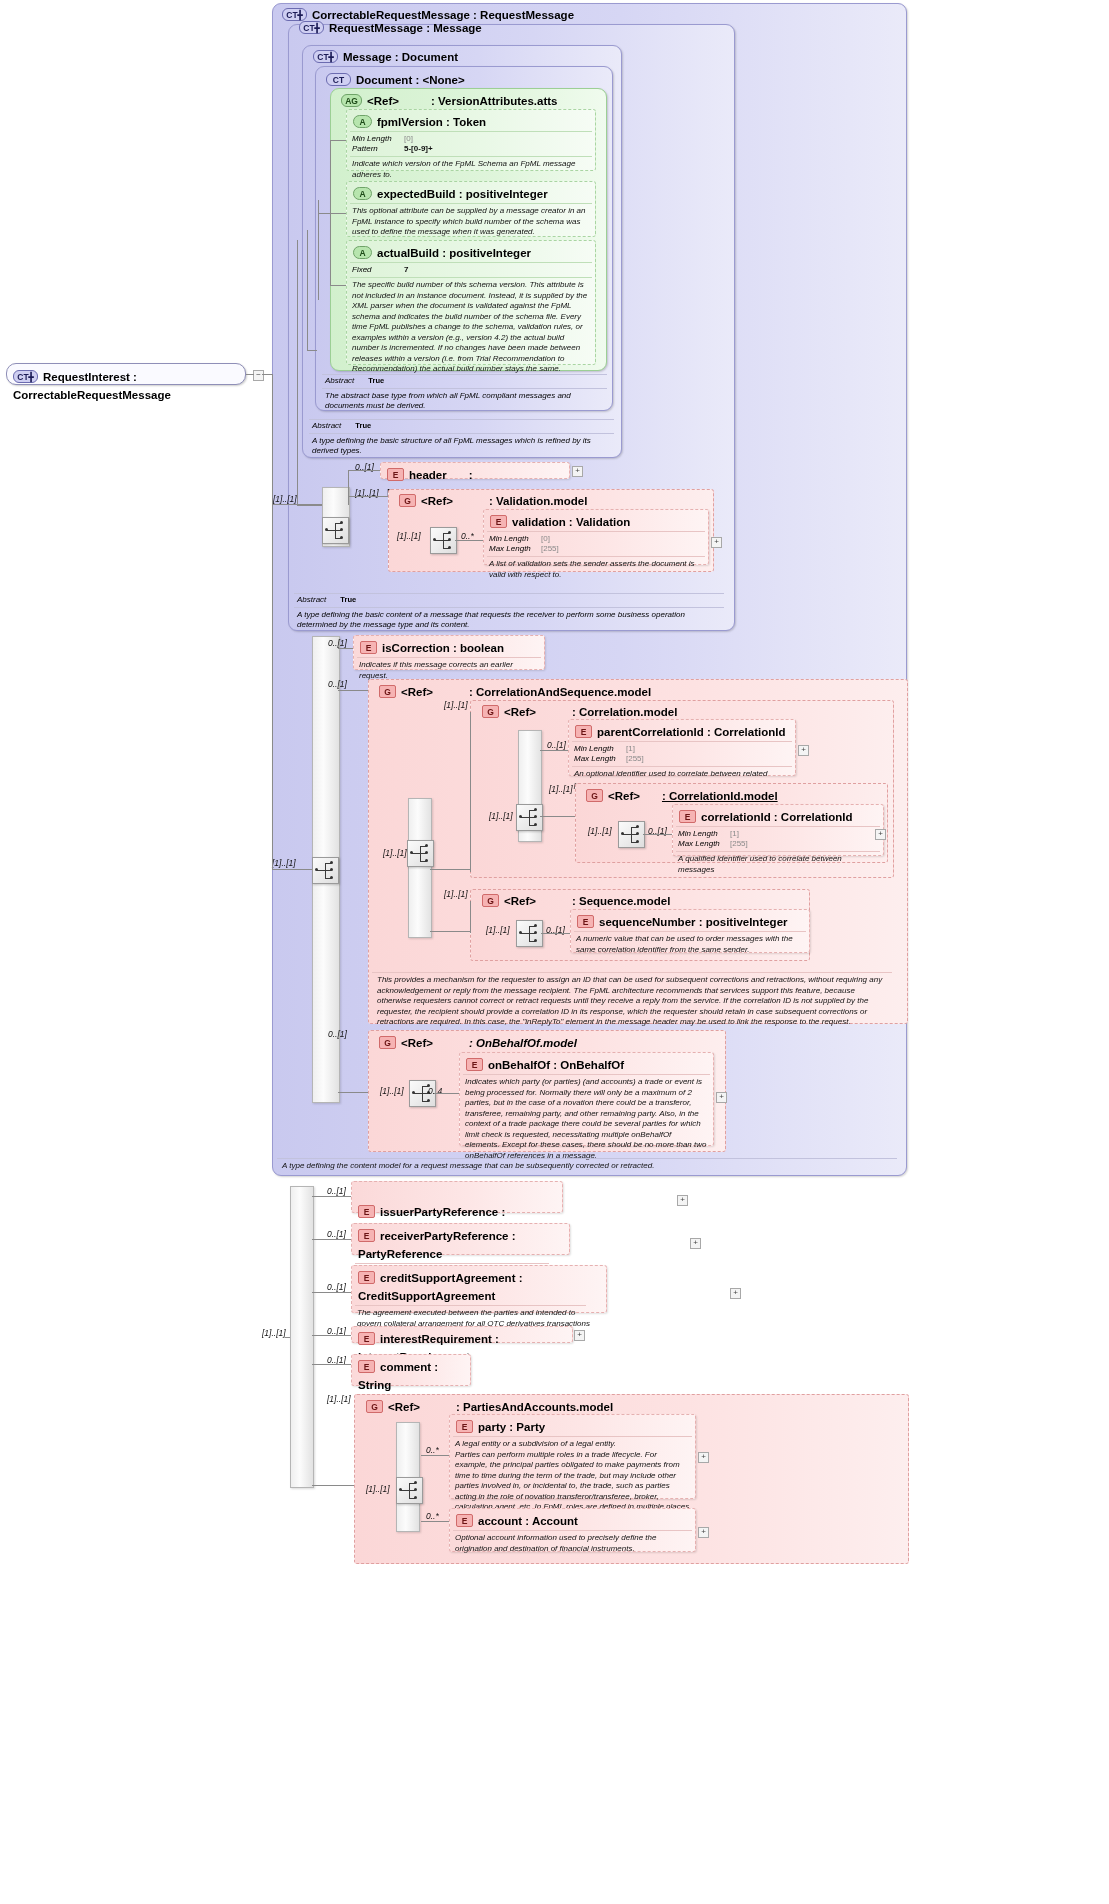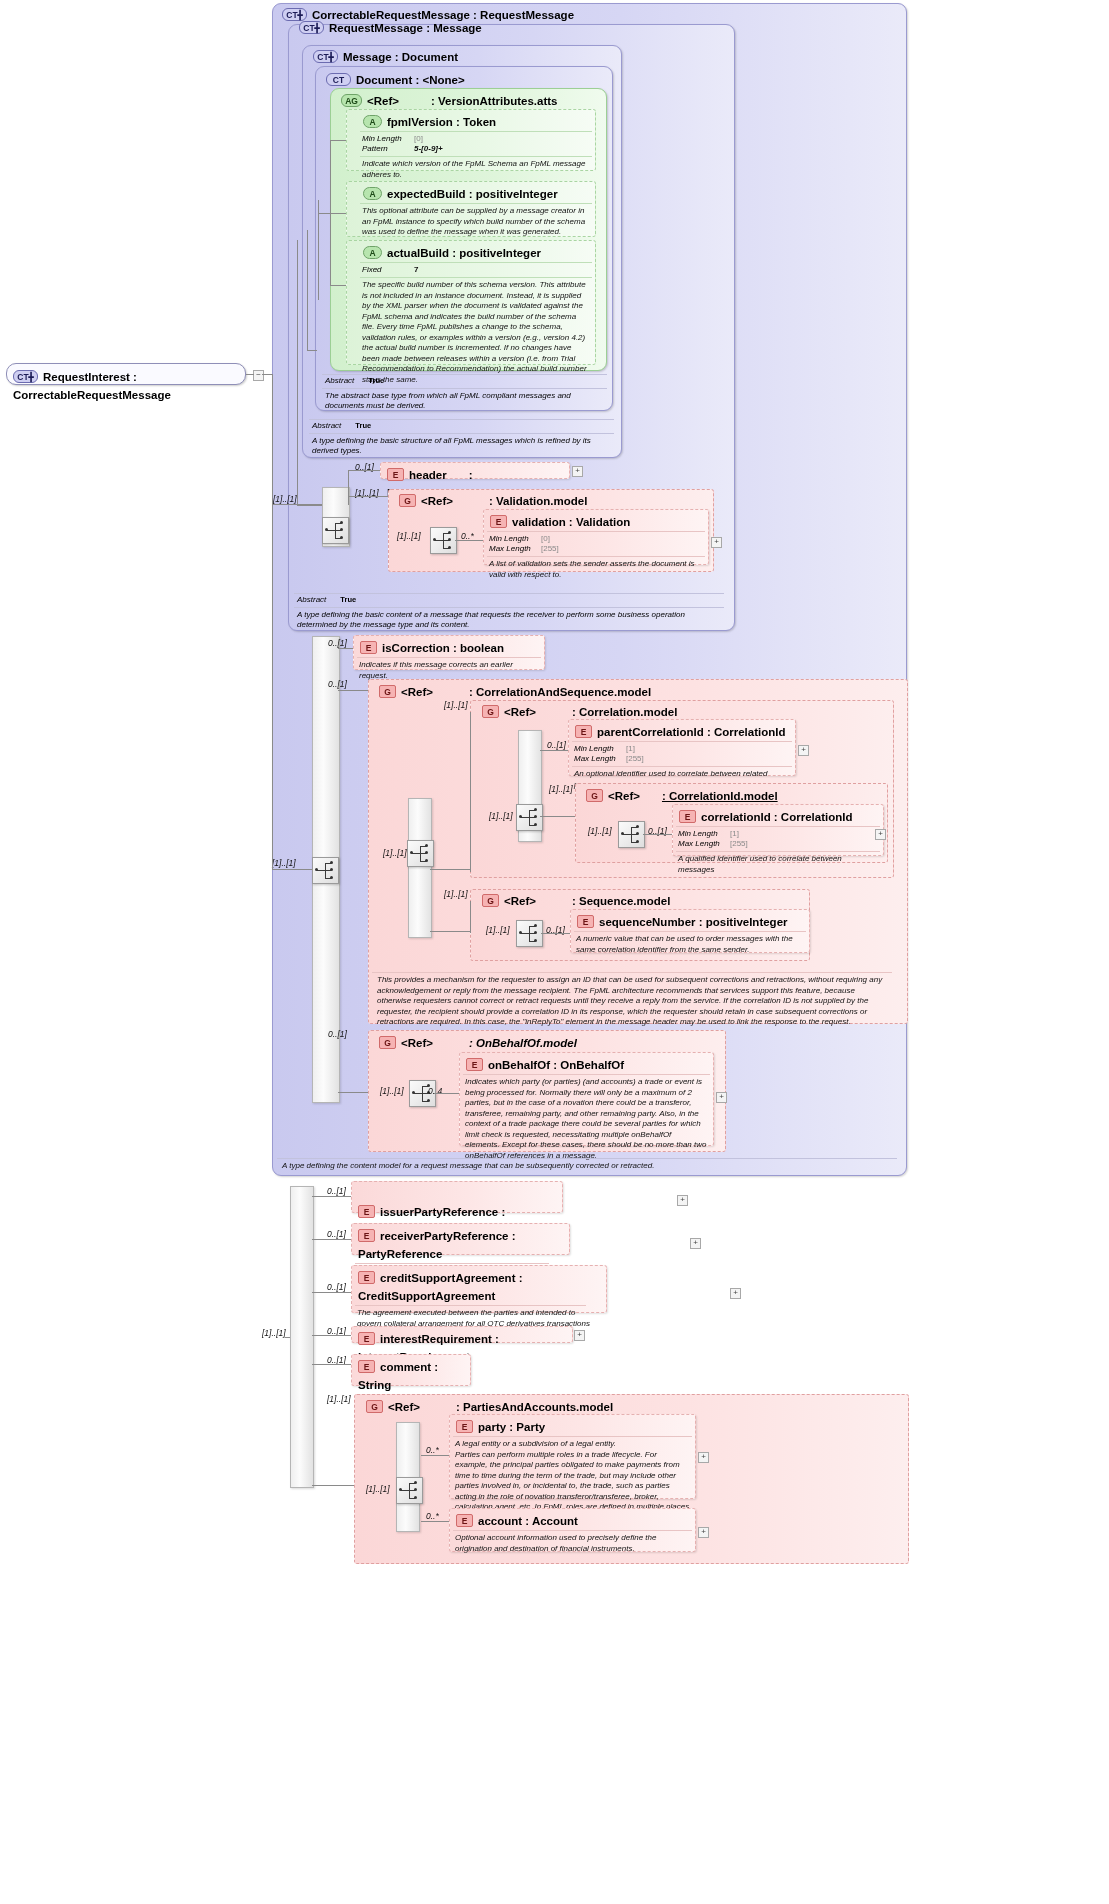--- a/index.html
+++ b/index.html
@@ -13,21 +13,21 @@
       box-shadow:1px 1px 2px rgba(0,0,0,.18);}
   .ag{background:#d4f2cf;border:1px solid #9ccf95;border-radius:9px;
       background-image:linear-gradient(to right,#d2f0cd 0%,#dff5db 60%,#f0fbee 100%);
       box-shadow:1px 1px 2px rgba(0,0,0,.18);}
   .grp{background:#fbd9d9;border:1px dashed #e0a0a0;border-radius:3px;
        background-image:linear-gradient(to right,#fbd7d7 0%,#fde2e2 60%,#fdeeee 100%);}
   .elem{background:#fde4e4;border:1px dashed #e6b0b0;border-radius:3px;
         background-image:linear-gradient(to right,#fbd9d9 0%,#fde6e6 55%,#fef4f4 100%);
         box-shadow:1px 1px 2px rgba(0,0,0,.12);}
   .attr{background:#e3f6df;border:1px dashed #a9d5a2;border-radius:3px;
-        background-image:linear-gradient(to right,#ddf3d8 0%,#e9f8e6 55%,#f6fcf5 100%);padding-left:10px;}
+        background-image:linear-gradient(to right,#ddf3d8 0%,#e9f8e6 55%,#f6fcf5 100%);}
   .row{position:relative;padding:1px 4px 1px 6px;}
 
   
   .ic{display:inline-block;width:19px;height:13px;line-height:13px;text-align:center;
       font-size:8.5px;font-weight:bold;vertical-align:middle;margin-right:5px;box-sizing:border-box;}
   .ic-ct{border:1px solid #6b6bb0;border-radius:6px;background:#cfcff2;color:#1b1b55;width:25px;}
   .ic-ag{border:1px solid #6ea368;border-radius:6px 6px 6px 6px;background:#b7e5ae;color:#1d4a18;width:21px;}
   .ic-a{border:1px solid #6ea368;border-radius:7px;background:#b7e5ae;color:#1d4a18;width:19px;}
   .ic-e{border:1px solid #d06a6a;border-radius:2px;background:#f6b3b3;color:#6a1414;width:17px;}
   .ic-g{border:1px solid #d06a6a;border-radius:2px;background:#f6b3b3;color:#6a1414;width:17px;}
@@ -116,21 +116,21 @@
     <div class="row"><span class="ic ic-ag">AG</span><span class="title-txt">&lt;Ref&gt;</span><span class="title-txt" style="margin-left:32px;">: VersionAttributes.atts</span></div>
   </div>
 
   <div class="attr box" style="left:346px;top:109px;width:250px;height:62px;">
     <div class="row" style="padding-top:2px;">
       <span class="ic ic-a">A</span><span class="title-txt">fpmlVersion : Token</span>
     </div>
     <div class="sep-g"></div>
     <div class="facets">
       <div><span class="fk">Min Length</span><b>[0]</b></div>
-      <div><span class="fk">Pattern</span><b style="color:#111;font-weight:bold;font-style:italic;">5-[0-9]+</b></div>
+      <div><span class="fk">Pattern</span><b style="color:#111;font-weight:bold;">5-[0-9]+</b></div>
     </div>
     <div class="sep-g"></div>
     <div class="ann">Indicate which version of the FpML Schema an FpML message adheres to.</div>
   </div>
 
   <div class="attr box" style="left:346px;top:181px;width:250px;height:56px;">
     <div class="row" style="padding-top:2px;">
       <span class="ic ic-a">A</span><span class="title-txt">expectedBuild : positiveInteger</span>
     </div>
     <div class="sep-g"></div>

